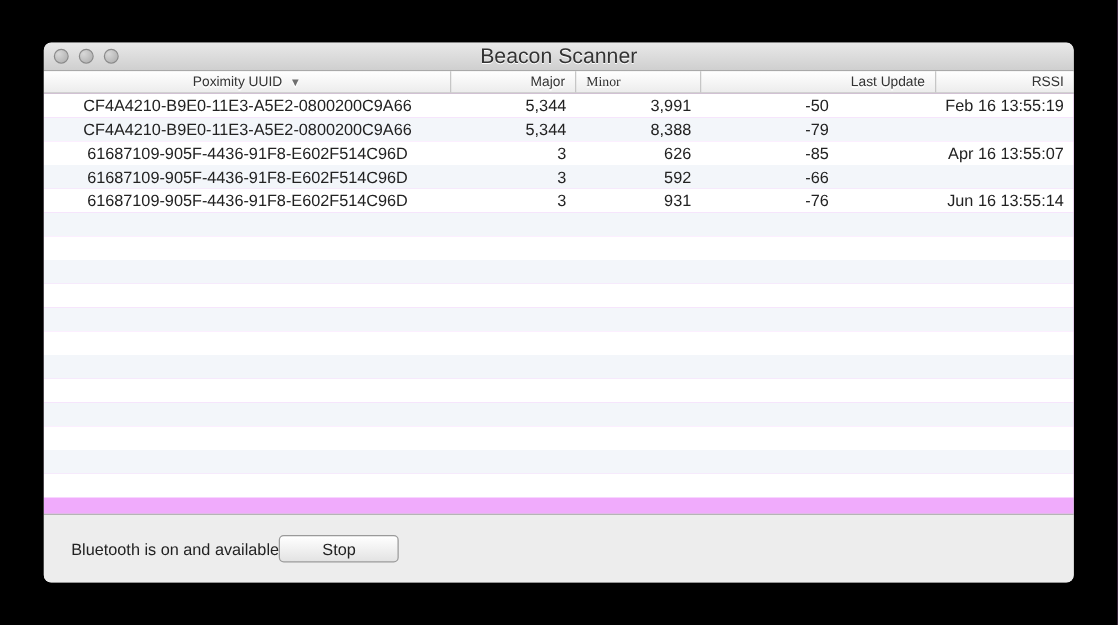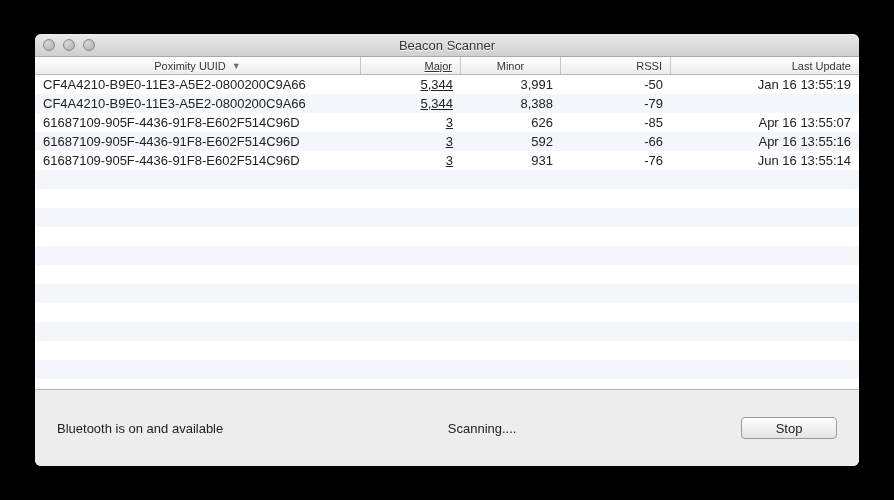--- a/index.html
+++ b/index.html
@@ -51,21 +51,21 @@
     border-radius: 50%;
     background: radial-gradient(circle at 30% 30%, #d8d8d8, #ababab);
     border: 1px solid #8a8a8a;
     box-sizing: border-box;
   }
   .title {
     position: absolute;
     left: 0;
     right: 0;
     text-align: center;
-    font-size: 13px;
+    font-size: 17px;
     color: #333;
     text-shadow: 0 1px 0 #fff;
     pointer-events: none;
   }
   .headers {
     display: flex;
     height: 17px;
     background: linear-gradient(to bottom, #ffffff, #ececec);
     border-bottom: 1px solid #b5b5b5;
     font-size: 11px;
@@ -100,35 +100,35 @@
     font-size: 13px;
   }
   .row:nth-child(odd) { background: #ffffff; }
   .row:nth-child(even) { background: #f3f6fa; }
   .cell {
     padding: 0 8px;
     box-sizing: border-box;
     white-space: nowrap;
     overflow: hidden;
   }
-  .c-uuid  { width: 326px; text-align: left;  font-family: "Lucida Grande","Helvetica Neue",Arial,sans-serif;}
-  .c-major { width: 100px; text-align: right; text-decoration: underline; }
+  .c-uuid  { width: 326px; text-align: center;  font-family: "Lucida Grande","Helvetica Neue",Arial,sans-serif;}
+  .c-major { width: 100px; text-align: right; }
   .c-minor { width: 100px; text-align: right; }
   .c-rssi  { width: 110px; text-align: right; }
   .c-last  { width: 188px; text-align: right; }
   .divider {
     height: 1px;
     background: #b5b5b5;
   }
   .bottom {
     height: 54px;
     background: #ededed;
     display: flex;
     align-items: center;
-    padding: 11px 22px;
+    padding: 0 22px;
     font-size: 13px;
     color: #222;
   }
   .b-left { flex: 0 0 auto; }
   .b-mid {
     flex: 1;
     text-align: center;
   }
   .b-right { flex: 0 0 auto; }
   button.stop {
@@ -159,58 +159,57 @@
     </div>
 
     <div class="headers">
       <div class="hcell c-uuid" style="justify-content:center;">
         <span>Poximity UUID</span>
         <span class="sorted-indicator">▼</span>
       </div>
       <div class="hcell c-major" style="justify-content:flex-end;">
         <span>Major</span>
       </div>
-      <div class="hcell c-minor" style="justify-content:center;">
+      <div class="hcell c-minor" style="justify-content:flex-start;font-family:Liberation Serif, serif;">
         <span>Minor</span>
+      </div>
+      <div class="hcell c-last" style="justify-content:flex-end;">
+        <span>Last Update</span>
       </div>
       <div class="hcell c-rssi" style="justify-content:flex-end;">
         <span>RSSI</span>
-      </div>
-      <div class="hcell c-last" style="justify-content:flex-end;">
-        <span>Last Update</span>
       </div>
     </div>
 
     <div class="table-body" id="table-body">
         <div class="row">
           <div class="cell c-uuid">CF4A4210-B9E0-11E3-A5E2-0800200C9A66</div>
           <div class="cell c-major">5,344</div>
           <div class="cell c-minor">3,991</div>
           <div class="cell c-rssi">-50</div>
-          <div class="cell c-last">Jan 16 13:55:19</div>
+          <div class="cell c-last">Feb 16 13:55:19</div>
         </div>
         <div class="row">
           <div class="cell c-uuid">CF4A4210-B9E0-11E3-A5E2-0800200C9A66</div>
           <div class="cell c-major">5,344</div>
           <div class="cell c-minor">8,388</div>
           <div class="cell c-rssi">-79</div>
         </div>
         <div class="row">
           <div class="cell c-uuid">61687109-905F-4436-91F8-E602F514C96D</div>
           <div class="cell c-major">3</div>
           <div class="cell c-minor">626</div>
           <div class="cell c-rssi">-85</div>
           <div class="cell c-last">Apr 16 13:55:07</div>
         </div>
         <div class="row">
           <div class="cell c-uuid">61687109-905F-4436-91F8-E602F514C96D</div>
           <div class="cell c-major">3</div>
           <div class="cell c-minor">592</div>
           <div class="cell c-rssi">-66</div>
-          <div class="cell c-last">Apr 16 13:55:16</div>
         </div>
         <div class="row">
           <div class="cell c-uuid">61687109-905F-4436-91F8-E602F514C96D</div>
           <div class="cell c-major">3</div>
           <div class="cell c-minor">931</div>
           <div class="cell c-rssi">-76</div>
           <div class="cell c-last">Jun 16 13:55:14</div>
         </div>
         <div class="row">
           <div class="cell c-uuid"></div>
@@ -295,20 +294,19 @@
           <div class="cell c-minor"></div>
           <div class="cell c-rssi"></div>
           <div class="cell c-last"></div>
         </div>
       </div>
 
     <div class="divider"></div>
 
     <div class="bottom">
       <div class="b-left">Bluetooth is on and available</div>
-      <div class="b-mid">Scanning....</div>
       <div class="b-right">
         <button class="stop">Stop</button>
       </div>
     </div>
 
   </div>
 </div>
 
 </body></html>

